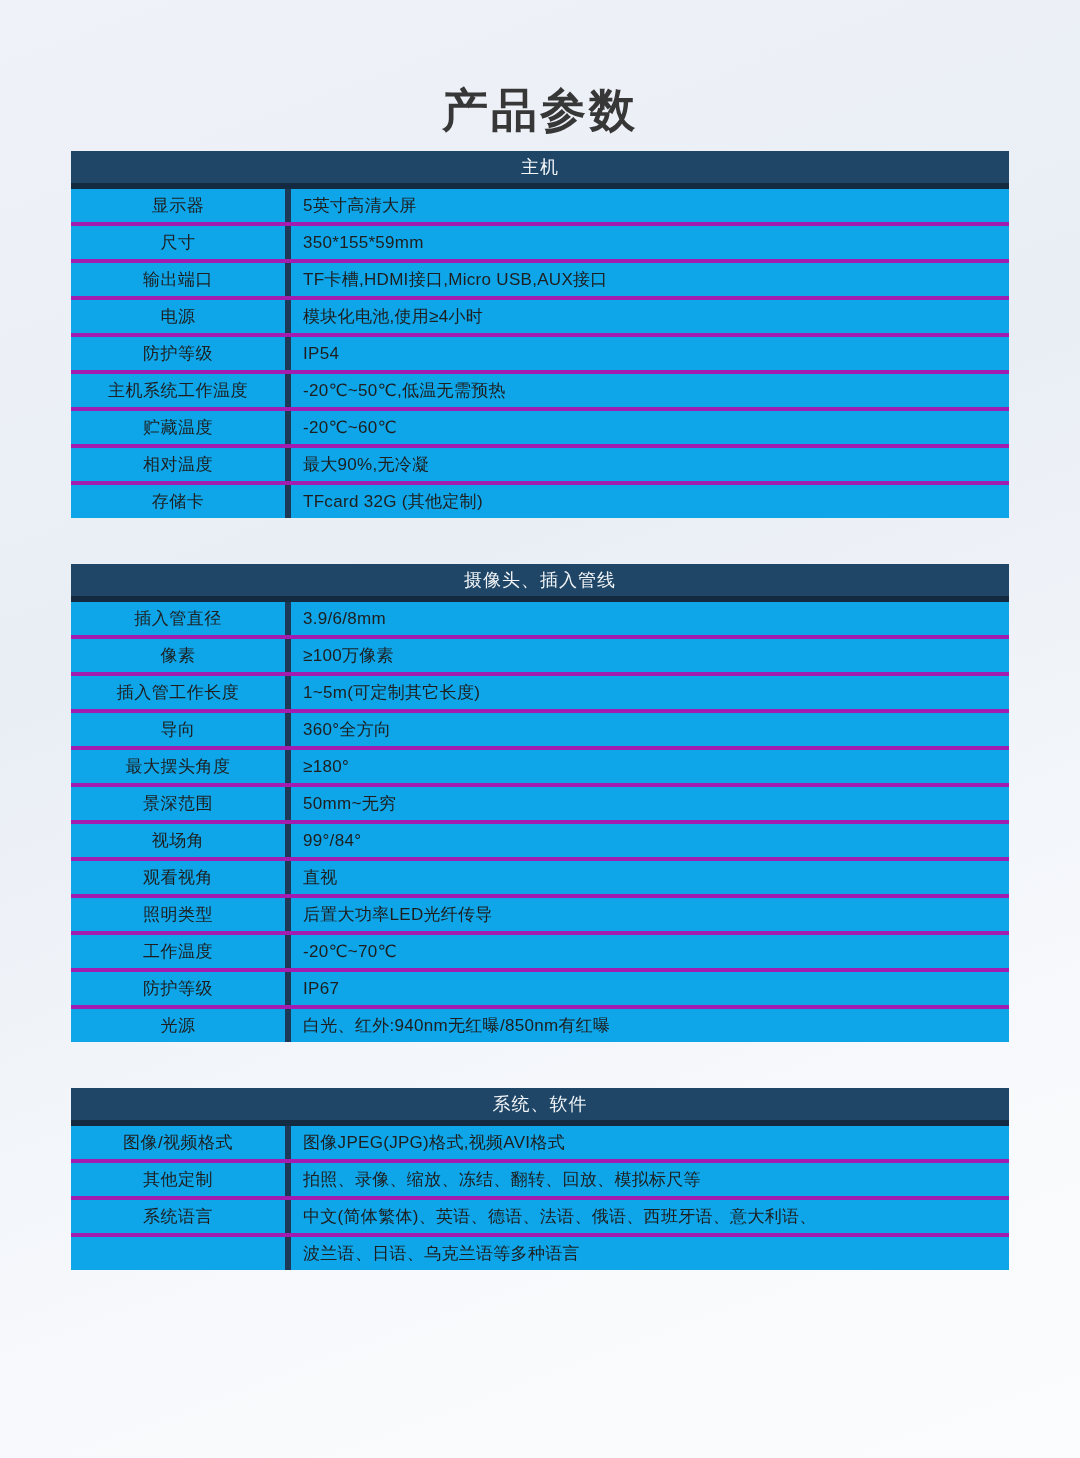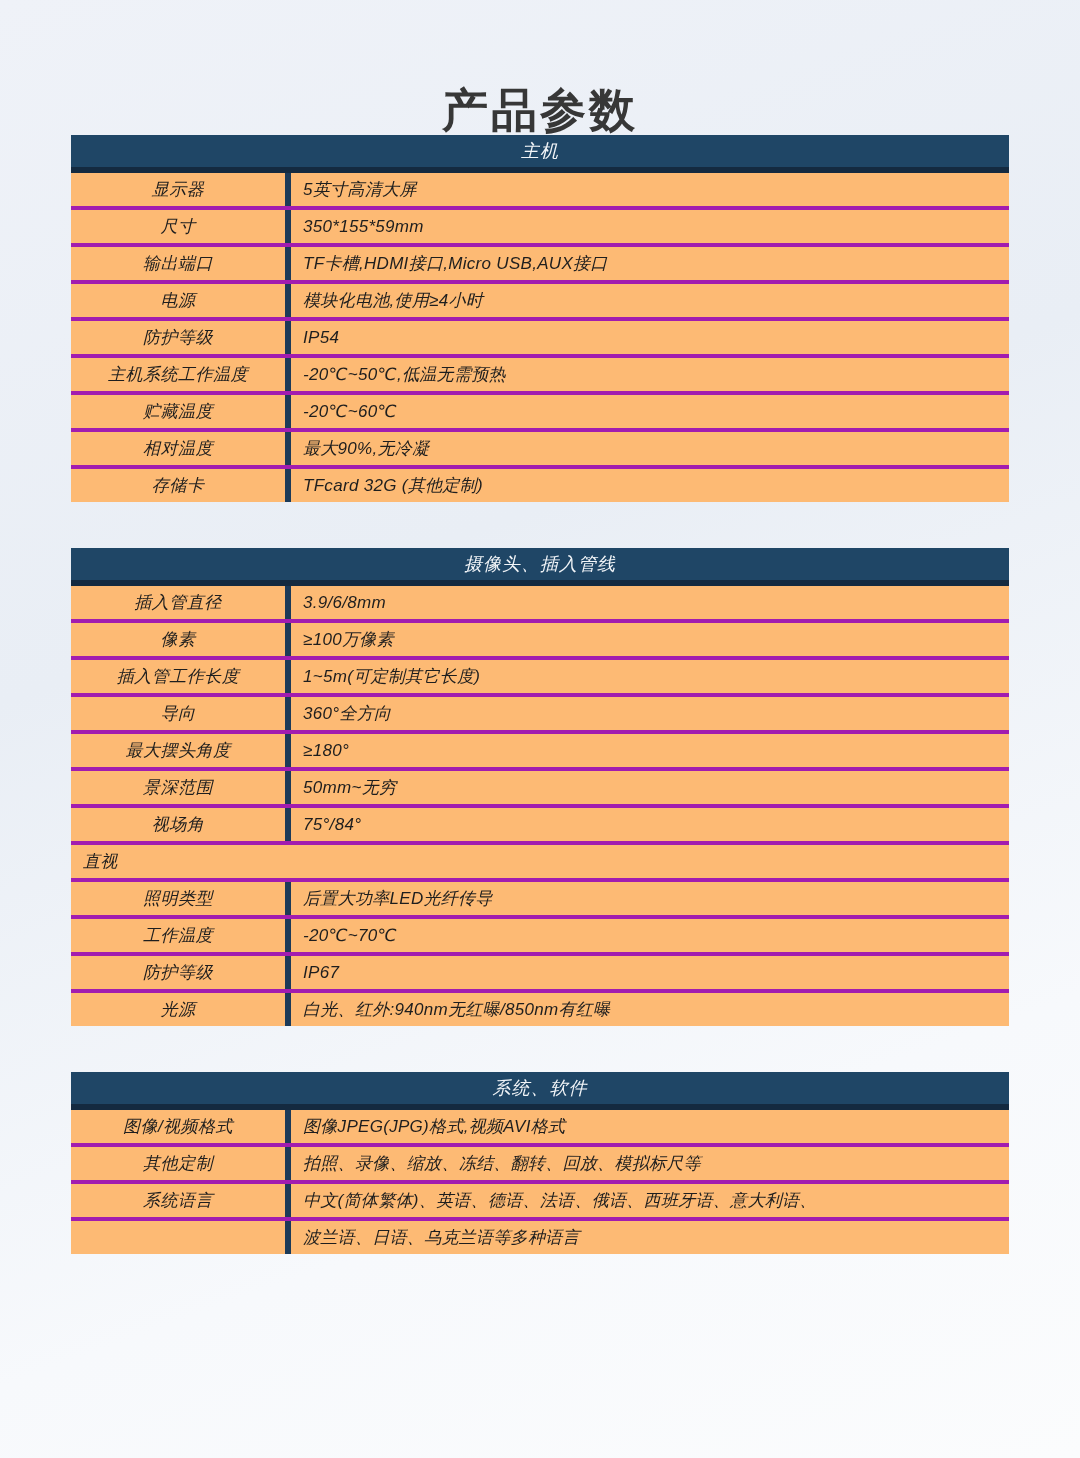--- a/index.html
+++ b/index.html
@@ -6,52 +6,51 @@
   body {
     width: 1080px;
     height: 1458px;
     background: linear-gradient(160deg, #eff2f8 0%, #e9eef5 38%, #f7f9fc 75%, #fbfcfd 100%);
     font-family: "Liberation Sans", "DejaVu Sans", sans-serif;
     overflow: hidden;
   }
   .page-title {
     margin: 0;
     padding-top: 80px;
-    height: 135px;
+    height: 151px;
     box-sizing: border-box;
     text-align: center;
     font-size: 46px;
     font-weight: 700;
     letter-spacing: 3px;
     color: #373737;
   }
   .tables-wrap {
     width: 938px;
     margin-left: 71px;
-    font-style: italic;
   }
   .spec-table {
     width: 100%;
     margin-bottom: 46px;
   }
   .spec-table:last-child { margin-bottom: 0; margin-top: 20px; }
   .table-header {
     height: 32px;
     line-height: 32px;
     background: #1f4666;
     border-bottom: 6px solid #142a40;
     color: #f2f5f8;
     text-align: center;
     font-size: 18px;
     letter-spacing: 1px;
   }
   .row {
     display: flex;
     height: 33px;
-    background: #fdba74;
+    background: #0ea5e9;
   }
   .row + .row { border-top: 4px solid #a21caf; }
   .cell-label {
     width: 214px;
     flex: 0 0 214px;
     border-right: 6px solid #1c3a58;
     display: flex;
     align-items: center;
     justify-content: center;
     font-size: 17px;
@@ -134,23 +133,24 @@
       <div class="row">
         <div class="cell-label">最大摆头角度</div>
         <div class="cell-value">≥180°</div>
       </div>
       <div class="row">
         <div class="cell-label">景深范围</div>
         <div class="cell-value">50mm~无穷</div>
       </div>
       <div class="row">
         <div class="cell-label">视场角</div>
-        <div class="cell-value">75°/84°</div>
+        <div class="cell-value">99°/84°</div>
       </div>
       <div class="row">
+        <div class="cell-label">观看视角</div>
         <div class="cell-value">直视</div>
       </div>
       <div class="row">
         <div class="cell-label">照明类型</div>
         <div class="cell-value">后置大功率LED光纤传导</div>
       </div>
       <div class="row">
         <div class="cell-label">工作温度</div>
         <div class="cell-value">-20℃~70℃</div>
       </div>

